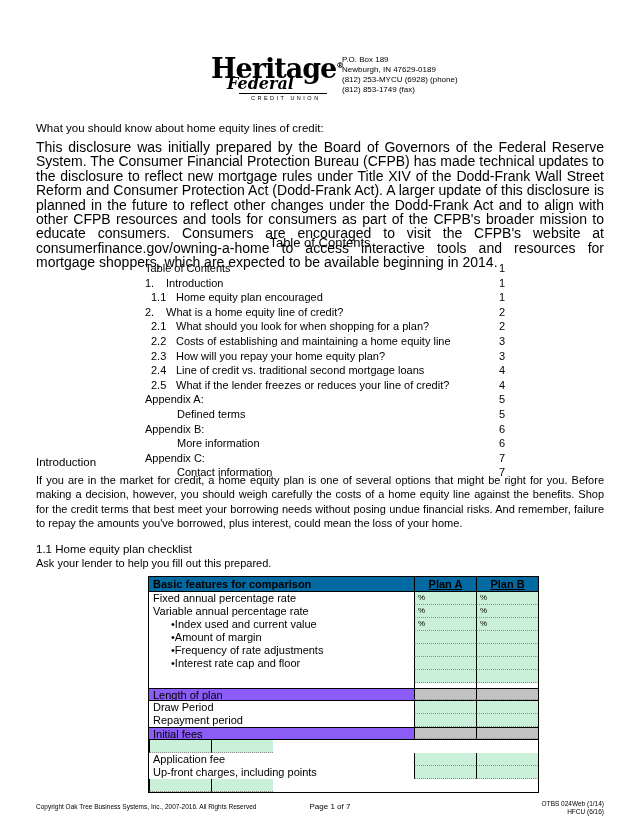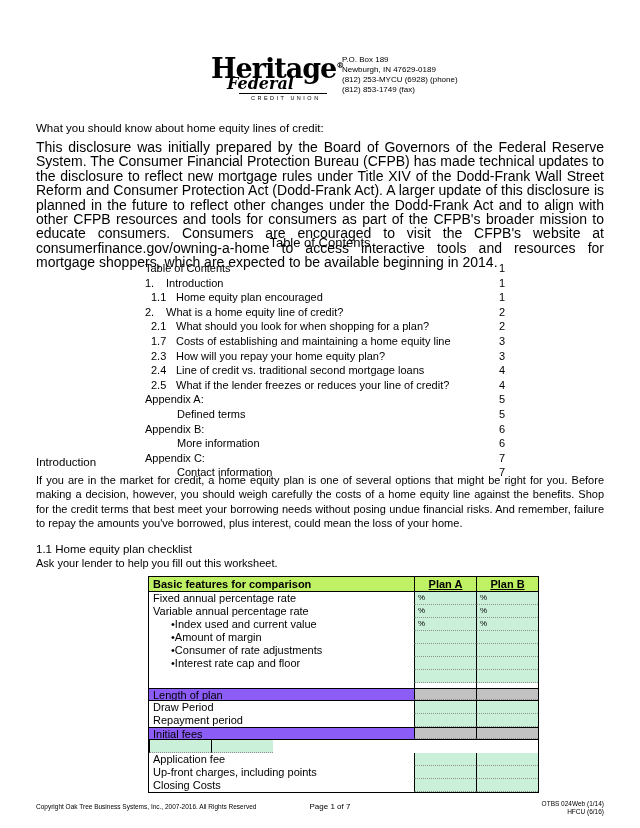--- a/index.html
+++ b/index.html
@@ -32,21 +32,21 @@
   .introduction-heading { position:absolute; left:36px; top:456px; font-size:11.5px; }
   .introduction-paragraph { position:absolute; left:36px; top:473px; width:568px; font-size:11px; line-height:14.4px; text-align:justify; }
   .checklist-heading { position:absolute; left:36px; top:543px; font-size:11.5px; }
   .checklist-subtext { position:absolute; left:36px; top:557px; font-size:11px; }
   
   .wtable { position:absolute; left:148px; top:576px; width:391px; border:1px solid #000; font-size:11px; background:#fff; }
   .wrow { display:flex; }
   .wcell { overflow:hidden; }
   .wlabel { width:265px; padding-left:4px; line-height:13px; }
   .wplan { width:62px; border-left:1px solid #000; line-height:13px; }
-  .whead { background:#bef264; border-bottom:1px solid #000; font-weight:bold; height:15px; }
+  .whead { background:#0369a1; border-bottom:1px solid #000; font-weight:bold; height:15px; }
   .whead .wlabel { line-height:15px; }
   .whead .wplan { text-align:center; line-height:15px;text-decoration:underline; }
   .wrow.data { height:13px; }
   .wrow.data .wplan.green { background:#caf0da; border-bottom:1px dotted #8f8f8f; }
   .wrow.data .wlabel.bullet { padding-left:22px; }
   .pct { font-size:8px; display:block; padding:1px 0 0 3px; line-height:10px; }
   .wrow.section { height:13px; border-top:1px solid #000; border-bottom:1px solid #000; }
   .wrow.section .wlabel { background:#8b5cf6; }
   .wrow.section .wplan { background:#c2c2c2; border-bottom:1px dotted #8f8f8f; }
   .wrow.spacer { height:5px; }
@@ -93,21 +93,21 @@
       </div>
       <div class="toc-row indent-0">
         <span class="toc-label"><span class="toc-num">2.</span><span>What is a home equity line of credit?</span></span>
         <span class="toc-page">2</span>
       </div>
       <div class="toc-row indent-1">
         <span class="toc-label"><span class="toc-num">2.1</span><span>What should you look for when shopping for a plan?</span></span>
         <span class="toc-page">2</span>
       </div>
       <div class="toc-row indent-1">
-        <span class="toc-label"><span class="toc-num">1.7</span><span>Costs of establishing and maintaining a home equity line</span></span>
+        <span class="toc-label"><span class="toc-num">2.2</span><span>Costs of establishing and maintaining a home equity line</span></span>
         <span class="toc-page">3</span>
       </div>
       <div class="toc-row indent-1">
         <span class="toc-label"><span class="toc-num">2.3</span><span>How will you repay your home equity plan?</span></span>
         <span class="toc-page">3</span>
       </div>
       <div class="toc-row indent-1">
         <span class="toc-label"><span class="toc-num">2.4</span><span>Line of credit vs. traditional second mortgage loans</span></span>
         <span class="toc-page">4</span>
       </div>
@@ -138,21 +138,21 @@
       <div class="toc-row indent-2">
         <span class="toc-label"><span>Contact information</span></span>
         <span class="toc-page">7</span>
       </div>
     </div>
 
   <div class="introduction-heading">Introduction</div>
   <div class="introduction-paragraph">If you are in the market for credit, a home equity plan is one of several options that might be right for you. Before making a decision, however, you should weigh carefully the costs of a home equity line against the benefits. Shop for the credit terms that best meet your borrowing needs without posing undue financial risks. And remember, failure to repay the amounts you've borrowed, plus interest, could mean the loss of your home.</div>
 
   <div class="checklist-heading">1.1  Home equity plan checklist</div>
-  <div class="checklist-subtext">Ask your lender to help you fill out this worksheet.</div>
+  <div class="checklist-subtext">Ask your lender to help you fill out this prepared.</div>
 
   <div class="wtable">
     <div class="wrow whead">
       <div class="wcell wlabel">Basic features for comparison</div>
       <div class="wcell wplan">Plan A</div>
       <div class="wcell wplan">Plan B</div>
     </div>
     <div id="wbody">
         <div class="wrow data">
           <div class="wcell wlabel">Fixed annual percentage rate</div>
@@ -180,21 +180,21 @@
           <div class="wcell wplan green">
             <span class="pct">%</span>
           </div>
         </div>
         <div class="wrow data">
           <div class="wcell wlabel bullet">•Amount of margin</div>
           <div class="wcell wplan green"></div>
           <div class="wcell wplan green"></div>
         </div>
         <div class="wrow data">
-          <div class="wcell wlabel bullet">•Consumer of rate adjustments</div>
+          <div class="wcell wlabel bullet">•Frequency of rate adjustments</div>
           <div class="wcell wplan green"></div>
           <div class="wcell wplan green"></div>
         </div>
         <div class="wrow data">
           <div class="wcell wlabel bullet">•Interest rate cap and floor</div>
           <div class="wcell wplan green"></div>
           <div class="wcell wplan green"></div>
         </div>
         <div class="wrow data">
           <div class="wcell wlabel"></div>
@@ -234,21 +234,20 @@
           <div class="wcell wlabel">Application fee</div>
           <div class="wcell wplan green"></div>
           <div class="wcell wplan green"></div>
         </div>
         <div class="wrow data">
           <div class="wcell wlabel">Up-front charges, including points</div>
           <div class="wcell wplan green"></div>
           <div class="wcell wplan green"></div>
         </div>
         <div class="wrow data">
-          <div class="wcell wlabel">Closing Costs</div>
           <div class="wcell wplan green"></div>
           <div class="wcell wplan green"></div>
         </div>
       </div>
   </div>
 
   <div class="footer-copyright">Copyright Oak Tree Business Systems, Inc., 2007-2016.  All Rights Reserved</div>
   <div class="footer-page">Page 1 of 7</div>
   <div class="footer-code">
     <div>OTBS 024Web (1/14)</div>

